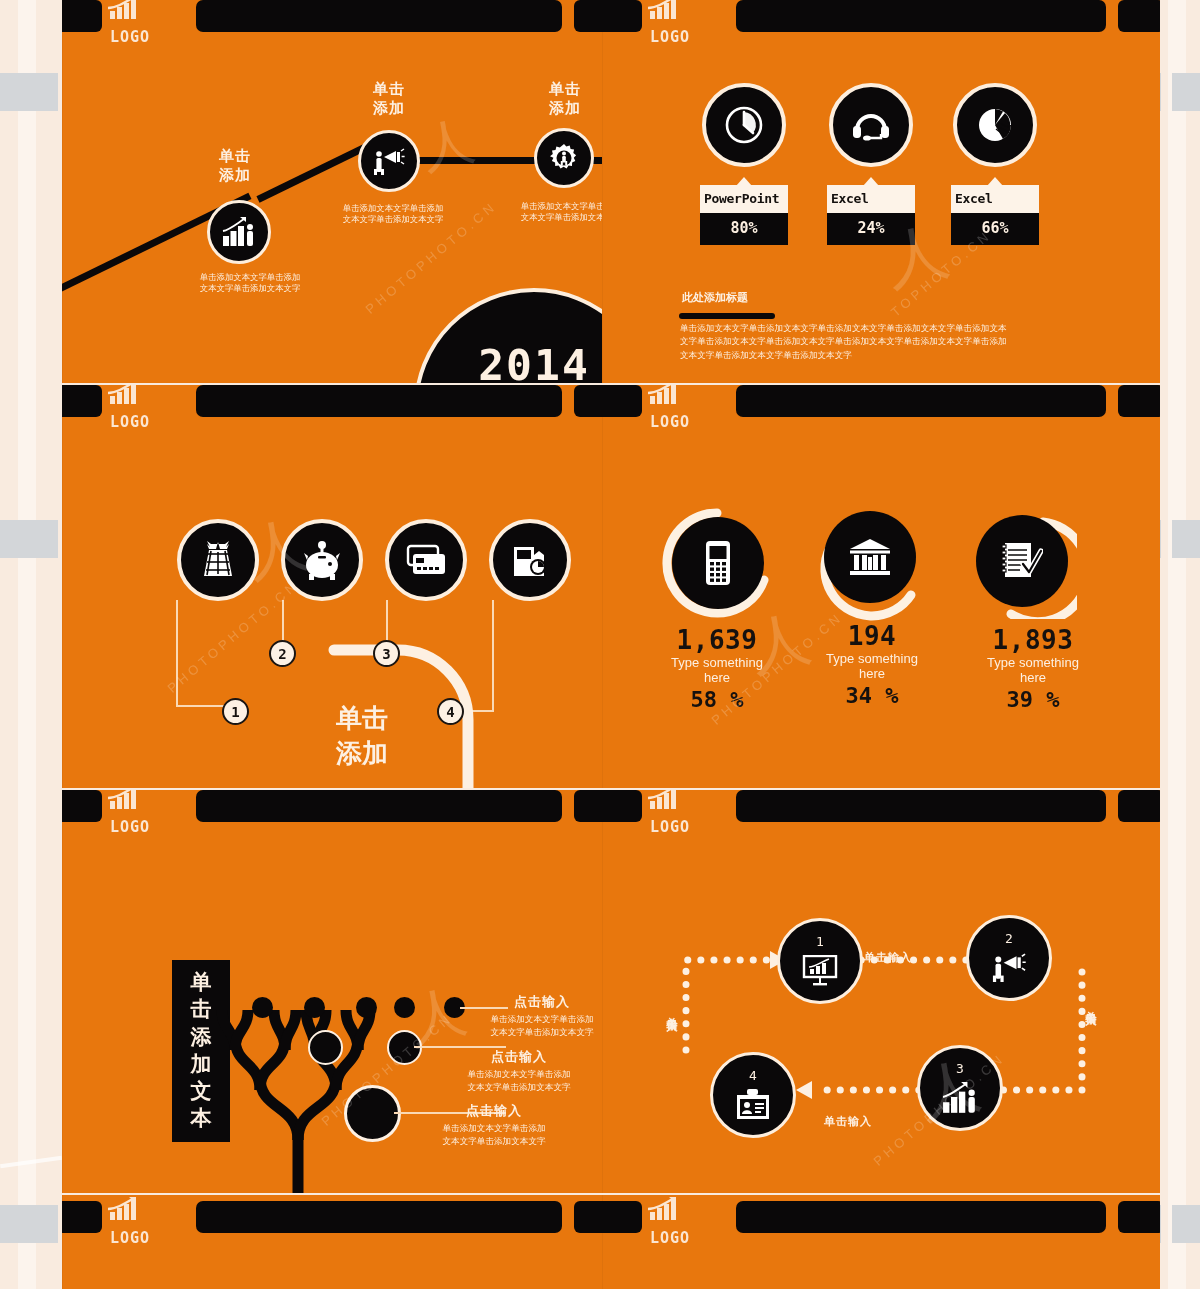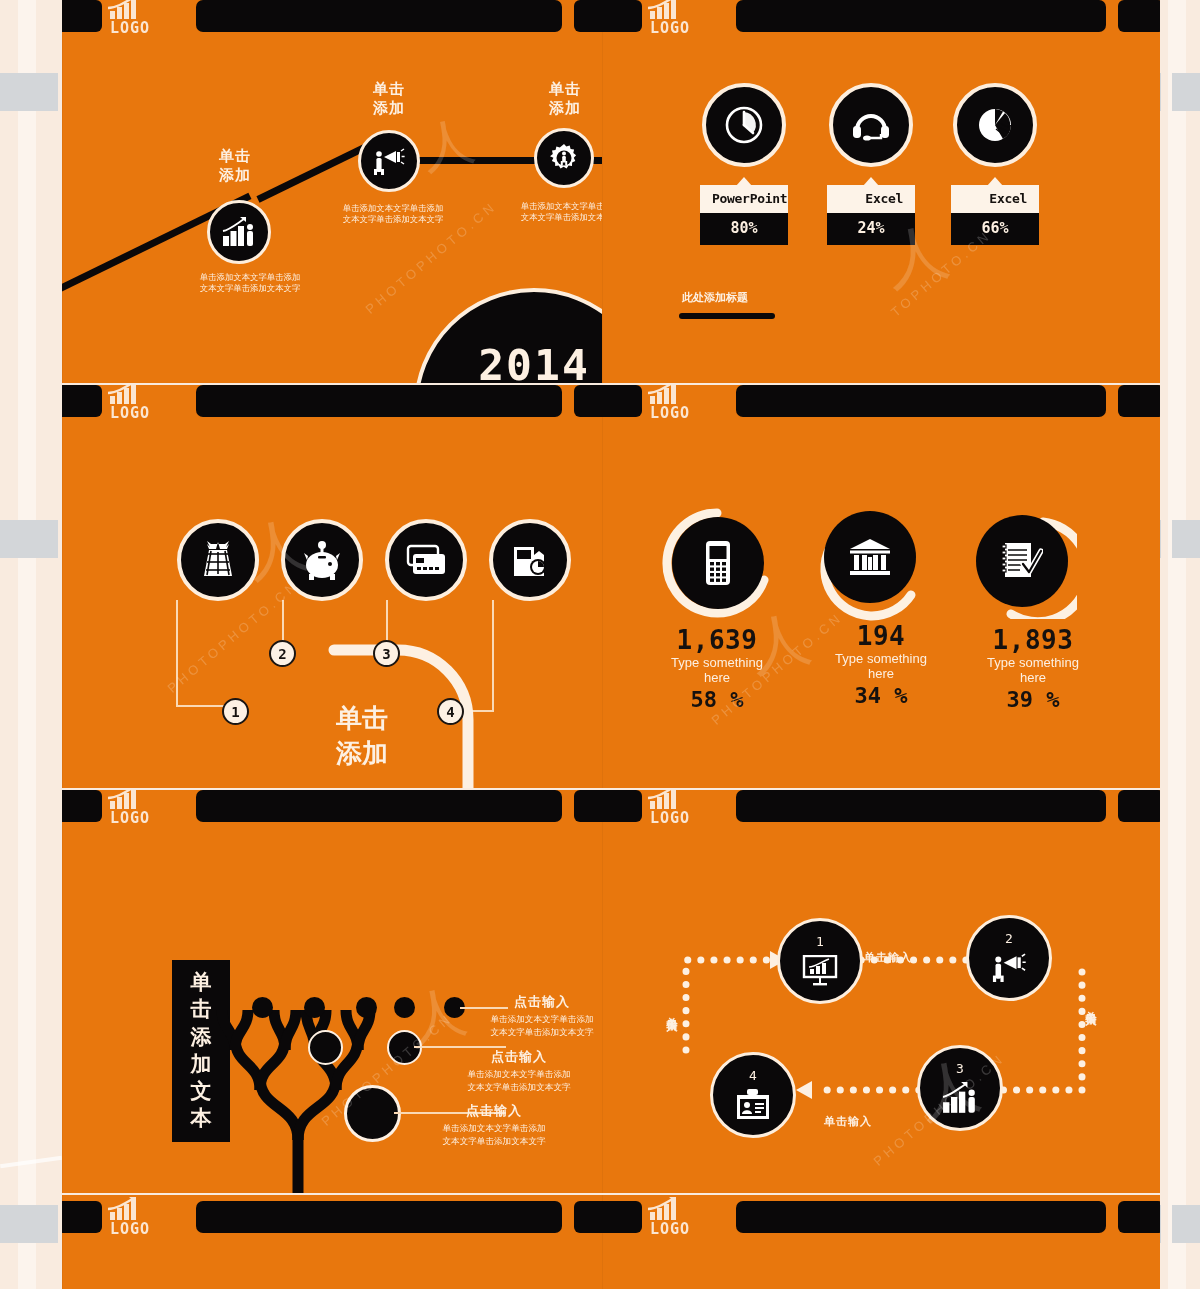--- a/index.html
+++ b/index.html
@@ -30,21 +30,21 @@
   
   .hdr{ position:absolute; left:0; top:0; width:100%; height:46px; }
   .hdr .hblk{ position:absolute; background:#0a0809; border-radius:6px; }
   .hdr .stub{ left:-40px; top:0; width:80px; height:32px; }
   .hdr .bar{ top:0; height:32px; border-radius:7px; }
   .hdr .tail{ top:0; height:32px; border-radius:6px; }
   .logo{ position:absolute; left:36px; top:-4px; width:64px; text-align:center; }
   .logo svg{ display:block; margin:0 auto; }
   .logoTxt{
     color:#fbe6d2; font-size:15px; letter-spacing:1px; font-weight:bold;
-    font-family:"DejaVu Sans Mono", monospace; line-height:14px; margin-top:1px;
+    font-family:"DejaVu Sans Mono", monospace; line-height:14px; margin-top:10px;
   }
 
   
   .circ{
     position:absolute; border-radius:50%; background:#0a0809;
     border:3px solid #fdeedd; display:flex; align-items:center; justify-content:center;
   }
   .circ svg{ display:block; }
   .cnLabel{ color:#fdf0e2; text-align:center; line-height:1.25; }
   .bodyTxt{ color:#fdf0e2; line-height:1.35; text-align:center; }
@@ -55,22 +55,22 @@
     position:absolute; width:240px; height:240px; border-radius:50%;
     background:#0a0809; border:4px solid #fdeedd;
     display:flex; align-items:flex-start; justify-content:center;
   }
   .s1big span{ color:#fdf0e2; font-size:43px; font-weight:bold;
     font-family:"DejaVu Sans Mono", monospace; letter-spacing:2px; margin-top:48px; }
 
   
   .skillCol{ position:absolute; width:88px; }
   .skillName{
-    background:#fdf3e8; color:#15110f; text-align:right;
-    font-size:13px; padding:6px 12px 7px; font-weight:bold;
+    background:#fdf3e8; color:#15110f; text-align:left;
+    font-size:13px; padding:6px 4px 7px; font-weight:bold;
     font-family:"DejaVu Sans Mono", monospace; letter-spacing:-.3px;
   }
   .skillPct{
     background:#0a0809; color:#fdf0e2; text-align:center;
     font-size:15px; padding:6px 0 8px; font-weight:bold;
     font-family:"DejaVu Sans Mono", monospace;
   }
   .notch{ position:absolute; left:50%; margin-left:-8px; top:-8px;
     width:0;height:0;border-left:8px solid transparent;border-right:8px solid transparent;
     border-bottom:9px solid #fdf3e8; }
@@ -302,20 +302,25 @@
     </svg>
   </div>
   <div class="skillCol" style="left:349px;top:185px;">
     <div class="notch"></div>
     <div class="skillName">Excel</div>
     <div class="skillPct">66%</div>
   </div>
 
   <div class="s2Title" style="left:80px;top:290px;">此处添加标题</div>
   <div class="s2Rule" style="left:77px;top:313px;width:96px;"></div>
+  <div class="s2Body" style="left:78px;top:322px;width:440px;">
+    <div>单击添加文本文字单击添加文本文字单击添加文本文字单击添加文本文字单击添加文本</div>
+    <div>文字单击添加文本文字单击添加文本文字单击添加文本文字单击添加文本文字单击添加</div>
+    <div>文本文字单击添加文本文字单击添加文本文字</div>
+  </div>
 
   <div class="wmGlyph" style="left:284px;top:214px;font-size:62px;">人</div>
   <div class="wmT" style="left:276px;top:266px;">TOPHOTO.CN</div>
 </div>
 
 <div class="slide sL" style="top:385px;height:403px;">
   <div class="hdr">
     <div class="hblk stub"></div>
     <div class="hblk bar" style="left:134px;width:366px;"></div>
     <div class="hblk tail" style="left:512px;width:46px;"></div>
@@ -467,21 +472,21 @@
       <path d="M21 1 L41 11 L1 11 Z" fill="#fff"></path>
       <rect x="1" y="12.5" width="40" height="3" fill="#fff"></rect>
       <rect x="5" y="17" width="5" height="15" fill="#fff"></rect>
       <rect x="13" y="17" width="5" height="15" fill="#fff"></rect>
       <rect x="24" y="17" width="5" height="15" fill="#fff"></rect>
       <rect x="32" y="17" width="5" height="15" fill="#fff"></rect>
       <rect x="19" y="19" width="4" height="13" fill="#fff"></rect>
       <rect x="1" y="33" width="40" height="4" fill="#fff"></rect>
     </svg>
   </div>
-  <div class="statCol" style="left:194px;top:236px;">
+  <div class="statCol" style="left:185px;top:236px;">
     <div class="statNum">194</div>
     <div class="statLab">
       <div>Type something</div>
       <div>here</div>
     </div>
     <div class="statPct">34 %</div>
   </div>
 
   <svg style="position:absolute;left:363px;top:122px;" width="112" height="112" viewBox="0 0 112 112">
     <path d="M78 15 A50 50 0 1 1 46 107" fill="none" stroke="#fdf1e2" stroke-width="9" stroke-linecap="round"></path>

